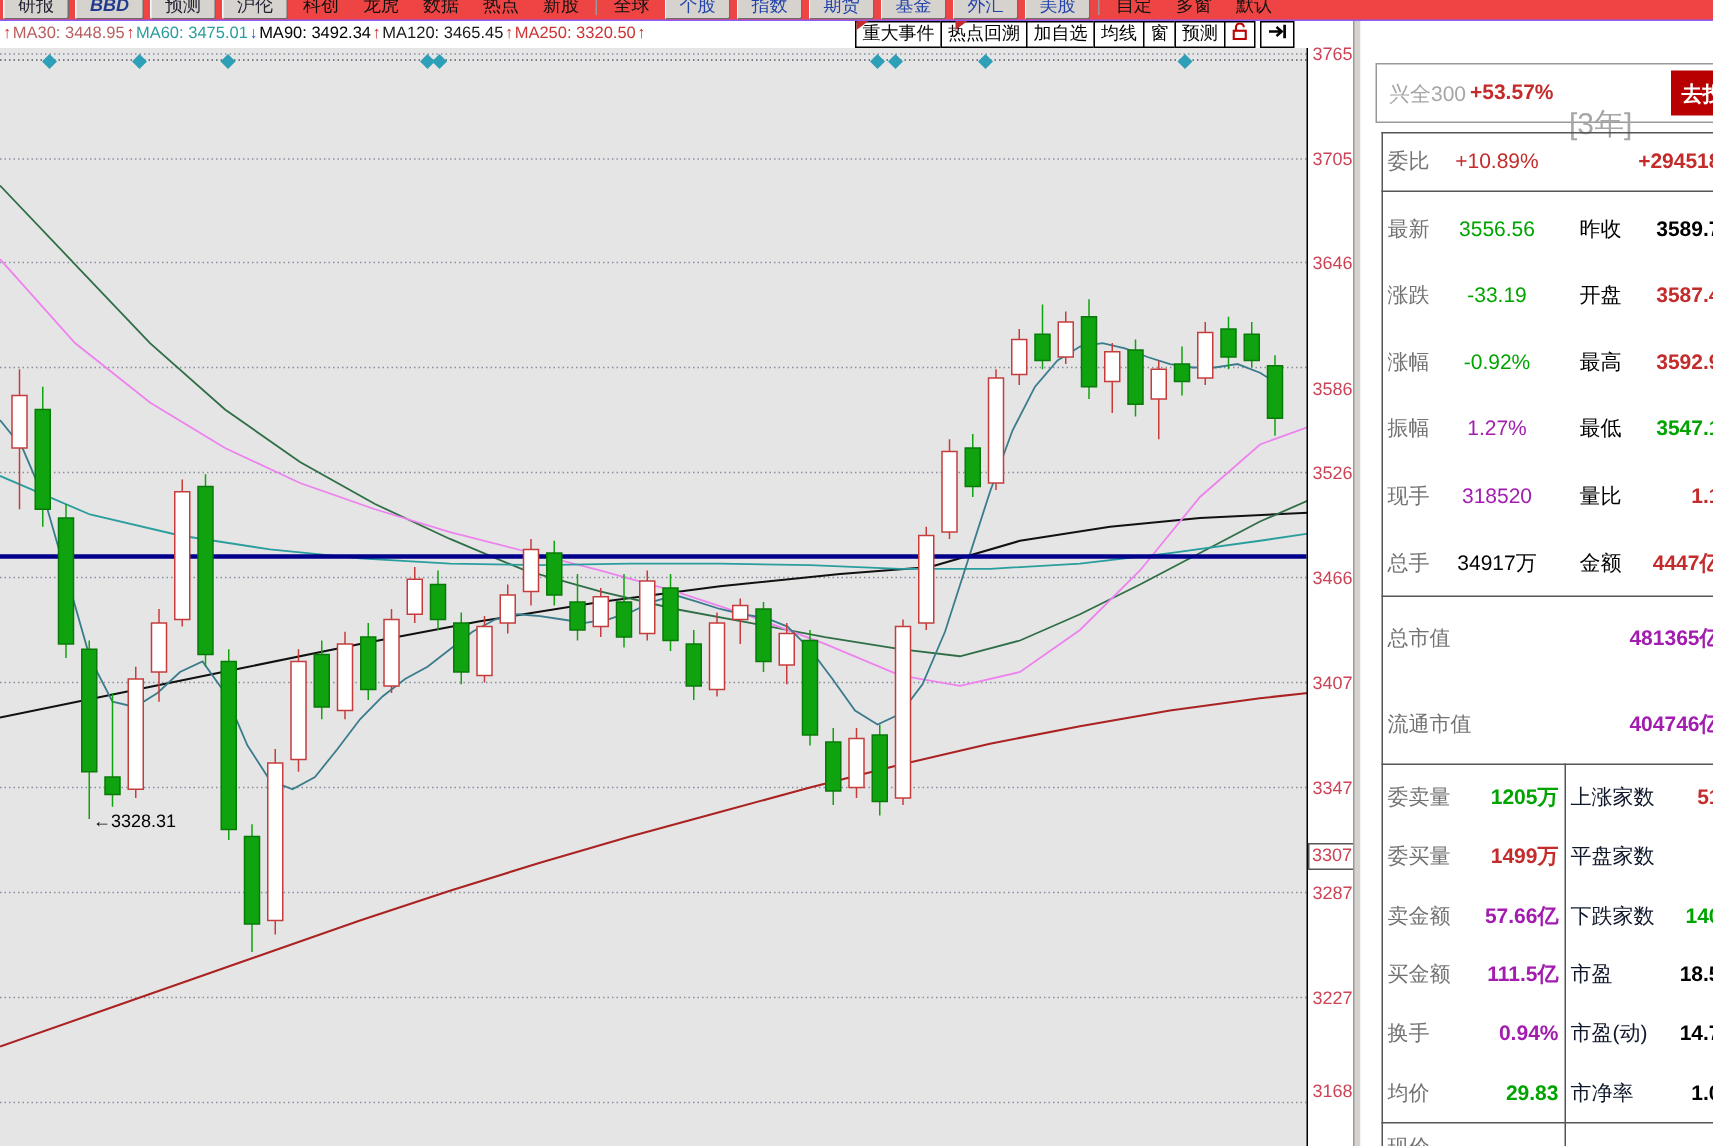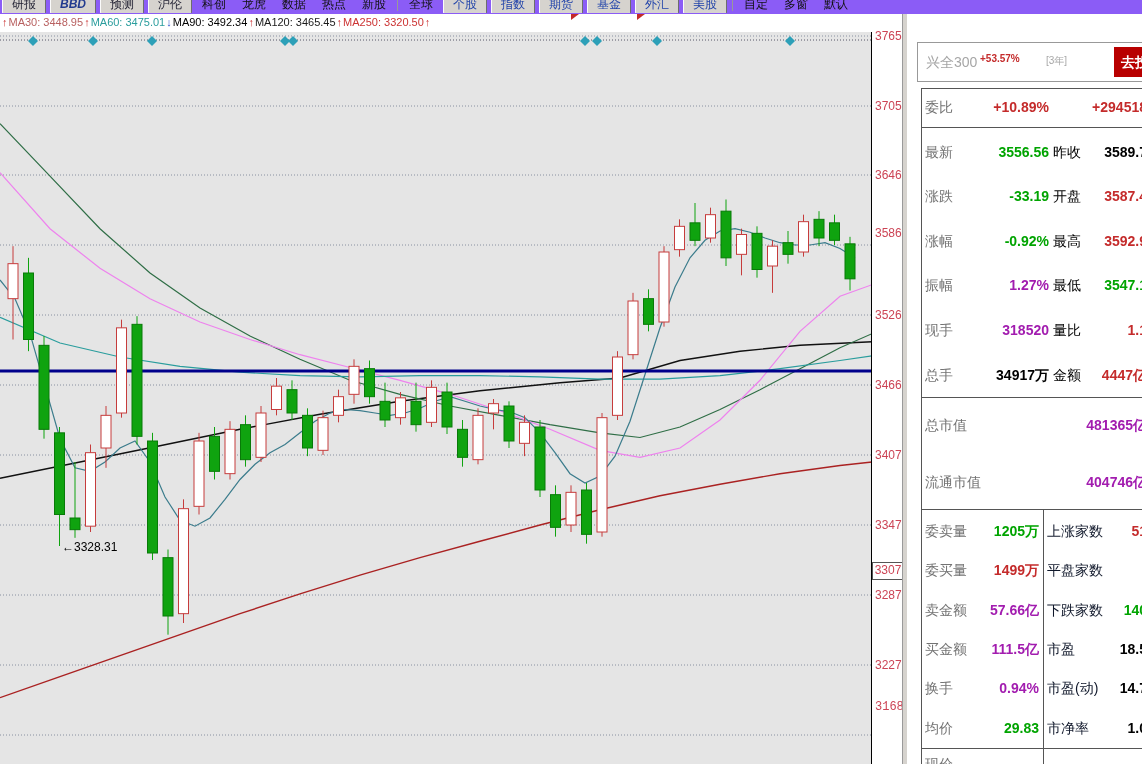--- a/index.html
+++ b/index.html
@@ -1,19 +1,19 @@
 <!DOCTYPE html>
 <html><head>
 <meta charset="utf-8">
 <style>
   html,body{margin:0;padding:0}
   body{width:1142px;height:764px;position:relative;overflow:hidden;background:#fff;
        font-family:"Liberation Sans","DejaVu Sans",sans-serif;}
   
-  #row1{position:absolute;left:0;top:0;width:1142px;height:13px;background:#8b5cf6;
+  #row1{position:absolute;left:0;top:0;width:1142px;height:13px;background:#ef4444;
         border-bottom:3px solid #8b5cf6;overflow:hidden;white-space:nowrap}
   #row1-inner{position:absolute;left:0;top:-6px;white-space:nowrap}
   .t-btn,.t-btnblue{display:inline-block;height:16px;line-height:15px;padding:0 9px;margin:1px 2px;
         font-size:12px;color:#223;background:#d6d3ce;border:1px solid;
         border-color:#fbfbfb #6d6d6d #6d6d6d #fbfbfb;border-radius:2px}
   .t-btnblue{color:#2244aa}
   .t-tab{display:inline-block;height:16px;line-height:17px;padding:0 8px;margin:1px 0;
         font-size:12px;color:#111}
   .t-sep{display:inline-block;width:1px;height:12px;background:#999;margin:2px 3px 0 3px;vertical-align:middle}
   .bbd{font-weight:bold;font-style:italic;color:#223b8f}
@@ -35,47 +35,61 @@
   #boxed-ylab{position:absolute;left:0;width:30px;height:16px;border:1px solid #555;background:#fff;
         font-size:12px;color:#cc4455;text-align:center;line-height:15px}
   #splitter{position:absolute;left:902px;top:14px;width:4px;height:750px;background:#d6d3ce;
         border-left:1px solid #9a9a9a;border-right:1px solid #fff}
   
   #panel{position:absolute;left:907px;top:14px;width:260px;height:750px;background:#fff;font-size:14px}
   #panel-title{position:absolute;left:0;top:2px;width:228px;text-align:center;font-size:16px;
         font-weight:bold;color:#1e8ba5}
   #promo{position:absolute;left:10px;top:28px;width:250px;height:38px;border:1px solid #999}
   #promo .p1{position:absolute;left:8px;top:11px;color:#a6a6a6;font-size:14px}
-  #promo .p2{position:absolute;left:62px;top:10px;color:#c42b2b;font-weight:bold;font-size:10px}
-  #promo .p3{position:absolute;left:128px;top:11px;color:#a6a6a6;font-size:10px}
+  #promo .p2{position:absolute;left:62px;top:10px;color:#c42b2b;font-weight:bold;font-size:14px}
+  #promo .p3{position:absolute;left:128px;top:26px;color:#a6a6a6;font-size:20px}
   #promo-btn{position:absolute;left:196px;top:4px;width:56px;height:30px;background:#b80000;
         color:#fff;font-size:14px;text-align:center;line-height:30px;font-weight:bold}
   .prow{position:absolute;left:0;width:260px;height:20px;line-height:20px}
   .plabel{position:absolute;left:18px;color:#737373;white-space:nowrap}
-  .pv1{position:absolute;left:40px;width:102px;text-align:right;font-weight:bold;white-space:nowrap}
+  .pv1{position:absolute;left:40px;width:102px;text-align:center;font-weight:normal;white-space:nowrap}
   .pv1b{position:absolute;left:50px;width:82px;text-align:right;font-weight:bold;white-space:nowrap}
   .pv1m{position:absolute;left:120px;width:120px;text-align:right;font-weight:bold;white-space:nowrap}
   .plab2{position:absolute;left:146px;color:#000;white-space:nowrap}
   .plab2b{position:absolute;left:140px;color:#0f172a;white-space:nowrap}
   .pv2{position:absolute;left:130px;width:110px;text-align:right;font-weight:bold;white-space:nowrap}
   .pv2b{position:absolute;left:150px;width:90px;text-align:right;font-weight:bold;white-space:nowrap}
   .hline{position:absolute;left:14px;width:246px;height:1px;background:#555}
   #tbl-left{position:absolute;left:14px;top:74px;width:1px;height:676px;background:#555}
   #tbl-vdiv{position:absolute;left:136px;top:495px;width:1px;height:255px;background:#555}
   .c-red{color:#c42b2b}.c-green{color:#00a400}.c-teal{color:#a21caf}.c-black{color:#000}
 </style>
 </head>
 <body>
 
 <div id="row1">
   <div id="row1-inner"><span class="t-btn">研报</span><span class="t-btn bbd">BBD</span><span class="t-btn">预测</span><span class="t-btn">沪伦</span><span class="t-tab">科创</span><span class="t-tab">龙虎</span><span class="t-tab">数据</span><span class="t-tab">热点</span><span class="t-tab">新股</span><span class="t-sep"></span><span class="t-tab">全球</span><span class="t-btnblue">个股</span><span class="t-btnblue">指数</span><span class="t-btnblue">期货</span><span class="t-btnblue">基金</span><span class="t-btnblue">外汇</span><span class="t-btnblue">美股</span><span class="t-sep"></span><span class="t-tab">自定</span><span class="t-tab">多窗</span><span class="t-tab">默认</span></div>
 </div>
 
 <div id="row2">
   <div id="ma-row"><span style="color: rgb(204, 51, 51);">↑</span><span style="color: rgb(184, 96, 96);">MA30: 3448.95</span><span style="color: rgb(204, 51, 51);">↑</span><span style="color: rgb(42, 157, 157);">MA60: 3475.01</span><span style="color: rgb(51, 85, 204);">↓</span><span style="color: rgb(0, 0, 0);">MA90: 3492.34</span><span style="color: rgb(204, 51, 51);">↑</span><span style="color: rgb(26, 26, 26);">MA120: 3465.45</span><span style="color: rgb(204, 51, 51);">↑</span><span style="color: rgb(204, 51, 51);">MA250: 3320.50</span><span style="color: rgb(204, 51, 51);">↑</span></div>
+  <div id="chart-btns">
+    <span class="c-btn">重大事件</span><span class="c-btn">热点回溯</span><span class="c-btn">加自选</span><span class="c-btn">均线</span><span class="c-btn">窗</span><span class="c-btn">预测</span><span class="c-btn" id="lock-btn">
+      <svg width="11" height="12" viewBox="0 0 11 12">
+        <rect x="1.5" y="5.5" width="8" height="5.5" fill="none" stroke="#b00" stroke-width="1.4"></rect>
+        <path d="M3 5 V3.2 A2.6 2.6 0 0 1 8.2 3.2" fill="none" stroke="#b00" stroke-width="1.4"></path>
+      </svg>
+    </span>
+    <span class="c-btn" id="jump-btn">
+      <svg width="13" height="12" viewBox="0 0 13 12">
+        <path d="M1 6 h8 M6 3 l3.5 3 L6 9" fill="none" stroke="#000" stroke-width="1.6"></path>
+        <rect x="10.5" y="1.5" width="1.8" height="9" fill="#000"></rect>
+      </svg>
+    </span>
+  </div>
   <div class="deco-tri" style="left:571px"></div>
   <div class="deco-tri" style="left:637px"></div>
 </div>
 
 <div id="chart-wrap">
   <svg id="chart-svg" width="872" height="732" viewBox="0 32 872 732" style="position:absolute;left:0;top:0">
       <line x1="0" y1="36" x2="871" y2="36" stroke="#8890a0" stroke-width="1" stroke-dasharray="1,2"></line>
       <line x1="0" y1="106" x2="871" y2="106" stroke="#8890a0" stroke-width="1" stroke-dasharray="1,2"></line>
       <line x1="0" y1="175" x2="871" y2="175" stroke="#8890a0" stroke-width="1" stroke-dasharray="1,2"></line>
       <line x1="0" y1="245" x2="871" y2="245" stroke="#8890a0" stroke-width="1" stroke-dasharray="1,2"></line>
@@ -216,28 +230,28 @@
       <text x="62" y="551" font-size="12" font-family="Liberation Sans, sans-serif" fill="#000">←3328.31</text>
       <line x1="871.5" y1="32" x2="871.5" y2="764" stroke="#000" stroke-width="1"></line>
     </svg>
 </div>
 
 <div id="axis">
   <div id="boxed-ylab" style="top: 530px;">3307</div>
 <div class="ylab" style="top: -3px;">3765</div>
     <div class="ylab" style="top: 67px;">3705</div>
     <div class="ylab" style="top: 136px;">3646</div>
-    <div class="ylab" style="top: 194px;">3586</div>
+    <div class="ylab" style="top: 220px;">3586</div>
     <div class="ylab" style="top: 276px;">3526</div>
     <div class="ylab" style="top: 346px;">3466</div>
     <div class="ylab" style="top: 416px;">3407</div>
     <div class="ylab" style="top: 486px;">3347</div>
     <div class="ylab" style="top: 556px;">3287</div>
     <div class="ylab" style="top: 626px;">3227</div>
-    <div class="ylab" style="top: 668px; font-family: Liberation Mono, monospace;">3168</div>
+    <div class="ylab" style="top: 688px;">3168</div>
   </div>
 <div id="splitter"></div>
 
 <div id="panel">
   <div id="promo">
     <span class="p1">兴全300</span>
     <span class="p2">+53.57%</span>
     <span class="p3">[3年]</span>
     <div id="promo-btn">去投资</div>
   </div>

